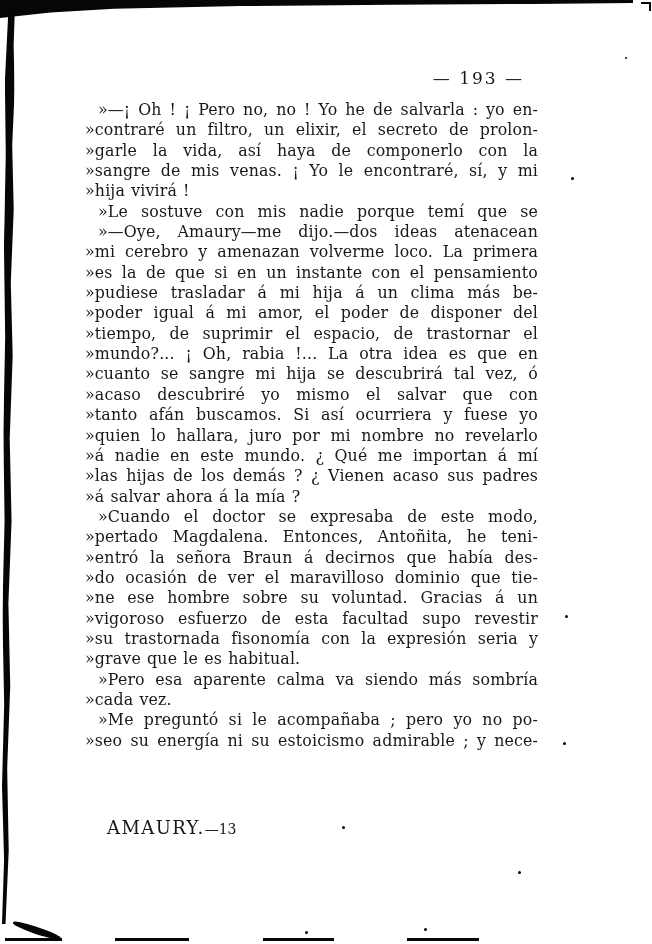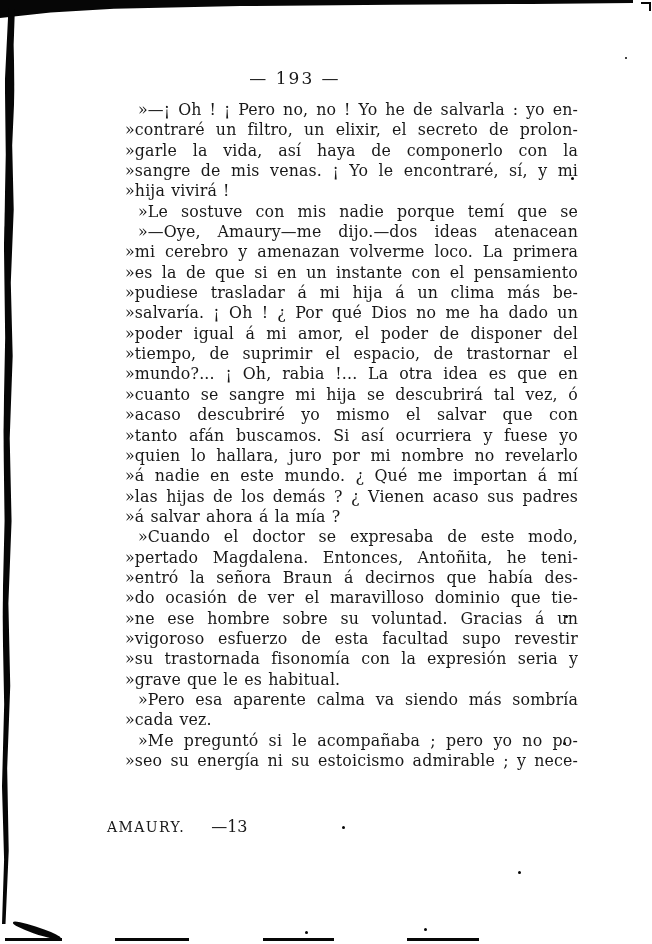--- a/index.html
+++ b/index.html
@@ -36,43 +36,43 @@
   .left-foot{
     position:absolute;left:13px;top:919px;width:50px;height:7px;
     background:var(--mark);
     border-radius:50% 40% 60% 50%;
     transform:rotate(19deg);transform-origin:0 50%;
   }
   .dash{position:absolute;top:938px;height:2.5px;background:var(--mark);}
   .speck{position:absolute;width:3px;height:3px;border-radius:50%;background:var(--mark);}
   
   .header{
-    position:absolute;left:75px;top:68px;width:440px;
-    text-align:center;font-size:17px;letter-spacing:2px;
+    position:absolute;left:84px;top:68px;width:440px;
+    text-align:right;font-size:17px;letter-spacing:2px;
   }
   .body-text{
-    position:absolute;left:85px;top:100px;width:453px;margin-left:40px;
+    position:absolute;left:85px;top:100px;width:453px;
   }
   .line{
     height:20.35px;line-height:20.35px;
     font-size:15.8px;
     word-spacing:1px;letter-spacing:0.15px;
     text-align:justify;text-align-last:justify;
     text-justify:inter-word;
     overflow:visible;white-space:nowrap;
   }
   .line{white-space:normal;}
   .line.p{padding-left:13px;}
   .line.end{text-align-last:left;}
   .footer{
     position:absolute;left:107px;top:817px;
     font-size:15.8px;
   }
-  .footer .book{font-size:14px;letter-spacing:1.4px;}
-  .footer .num{font-size:16px;margin-left:26px;}
+  .footer .book{font-size:18px;letter-spacing:1.4px;}
+  .footer .num{font-size:14px;}
 </style>
 </head>
 <body>
 
 <div class="page">
 
   <div class="top-band"></div>
   <div class="corner-mark"></div>
   <div class="left-band"></div>
   <div class="left-foot"></div>
@@ -95,21 +95,20 @@
       <div class="line p">»—¡ Oh ! ¡ Pero no, no ! Yo he de salvarla : yo en-</div>
       <div class="line">»contraré un filtro, un elixir, el secreto de prolon-</div>
       <div class="line">»garle la vida, así haya de componerlo con la</div>
       <div class="line">»sangre de mis venas. ¡ Yo le encontraré, sí, y mi</div>
       <div class="line end">»hija vivirá !</div>
       <div class="line p">»Le sostuve con mis nadie porque temí que se</div>
       <div class="line p">»—Oye, Amaury—me dijo.—dos ideas atenacean</div>
       <div class="line">»mi cerebro y amenazan volverme loco. La primera</div>
       <div class="line">»es la de que si en un instante con el pensamiento</div>
       <div class="line">»pudiese trasladar á mi hija á un clima más be-</div>
-      <div class="line">»salvaría. ¡ Oh ! ¿ Por qué Dios no me ha dado un</div>
       <div class="line">»poder igual á mi amor, el poder de disponer del</div>
       <div class="line">»tiempo, de suprimir el espacio, de trastornar el</div>
       <div class="line">»mundo?... ¡ Oh, rabia !... La otra idea es que en</div>
       <div class="line">»cuanto se sangre mi hija se descubrirá tal vez, ó</div>
       <div class="line">»acaso descubriré yo mismo el salvar que con</div>
       <div class="line">»tanto afán buscamos. Si así ocurriera y fuese yo</div>
       <div class="line">»quien lo hallara, juro por mi nombre no revelarlo</div>
       <div class="line">»á nadie en este mundo. ¿ Qué me importan á mí</div>
       <div class="line">»las hijas de los demás ? ¿ Vienen acaso sus padres</div>
       <div class="line end">»á salvar ahora á la mía ?</div>

